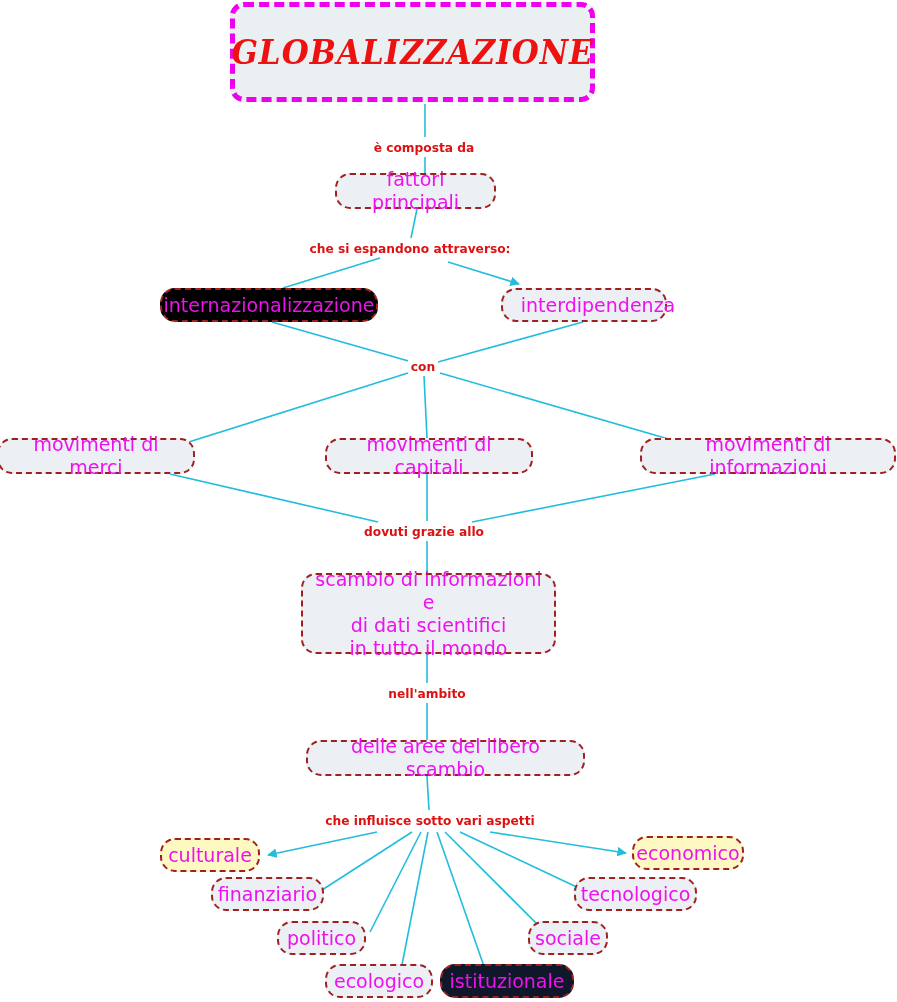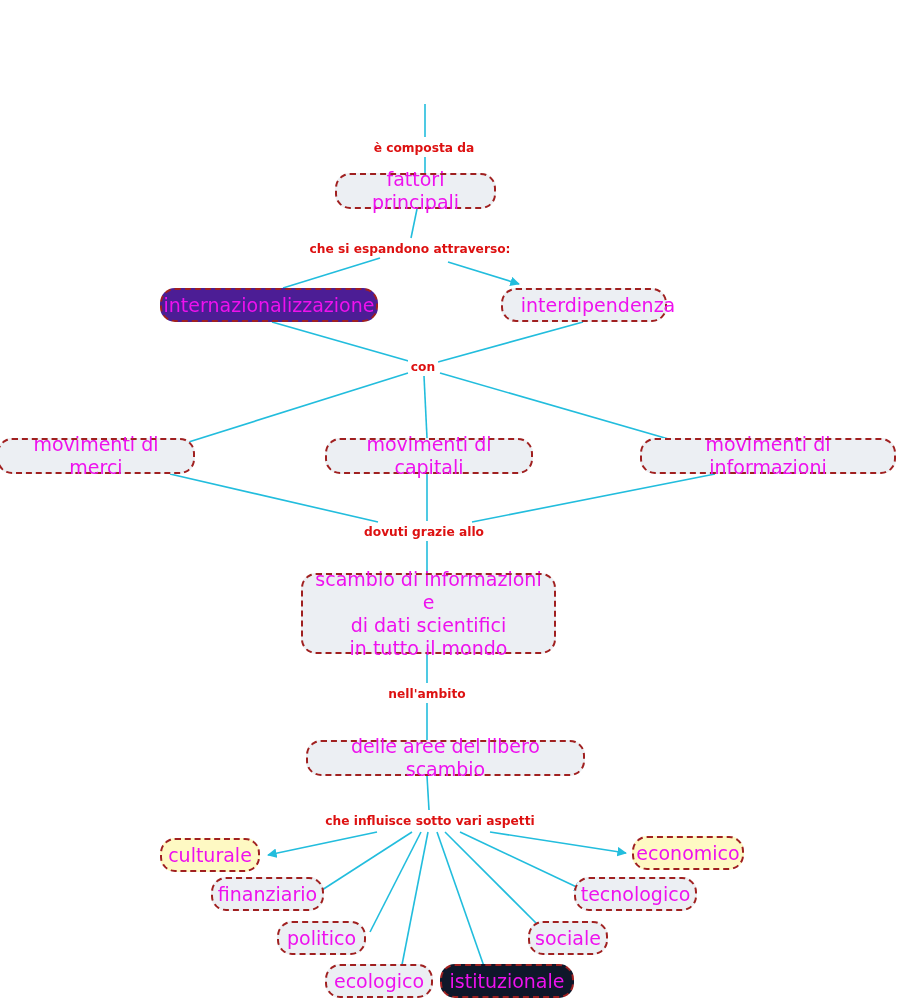--- a/index.html
+++ b/index.html
@@ -116,26 +116,29 @@
         <line x1="412" y1="832" x2="322" y2="890" stroke="#22bddd" stroke-width="1.6"></line>
         <line x1="421" y1="832" x2="370" y2="932" stroke="#22bddd" stroke-width="1.6"></line>
         <line x1="428" y1="832" x2="400" y2="975" stroke="#22bddd" stroke-width="1.6"></line>
         <line x1="437" y1="832" x2="487" y2="975" stroke="#22bddd" stroke-width="1.6"></line>
         <line x1="445" y1="832" x2="545" y2="932" stroke="#22bddd" stroke-width="1.6"></line>
         <line x1="460" y1="832" x2="583" y2="890" stroke="#22bddd" stroke-width="1.6" marker-end="url(#arrow)"></line>
         <line x1="490" y1="832" x2="626" y2="853" stroke="#22bddd" stroke-width="1.6" marker-end="url(#arrow)"></line>
       </g>
   </svg>
 
+  <div class="root-node" style="left: 230px; top: 2px; width: 365px; height: 100px; background: rgb(234, 240, 242); border-color: rgb(238, 0, 238);">
+    <span class="root-label" style="color: rgb(238, 17, 17);">GLOBALIZZAZIONE</span>
+  </div>
 
   <div id="node-layer">
       <div class="node" style="left: 335px; top: 173px; width: 161px; height: 36px; background: rgb(236, 239, 243); border-color: rgb(160, 32, 32);">
         <span class="node-label" style="color: rgb(238, 17, 238);">fattori principali</span>
       </div>
-      <div class="node" style="left: 160px; top: 288px; width: 218px; height: 34px; background: #4c1d95; border-color: rgb(160, 32, 32);">
+      <div class="node" style="left: 160px; top: 288px; width: 218px; height: 34px; background: #000000; border-color: rgb(160, 32, 32);">
         <span class="node-label" style="color: rgb(238, 17, 238);">internazionalizzazione</span>
       </div>
       <div class="node" style="left: 501px; top: 288px; width: 166px; height: 34px; background: rgb(236, 239, 243); border-color: rgb(160, 32, 32);">
         <span class="node-label" style="color: rgb(238, 17, 238); margin-left: 28px;">interdipendenza</span>
       </div>
       <div class="node" style="left: -3px; top: 438px; width: 198px; height: 36px; background: rgb(236, 239, 243); border-color: rgb(160, 32, 32);">
         <span class="node-label" style="color: rgb(238, 17, 238);">movimenti di merci</span>
       </div>
       <div class="node" style="left: 325px; top: 438px; width: 208px; height: 36px; background: rgb(236, 239, 243); border-color: rgb(160, 32, 32);">
         <span class="node-label" style="color: rgb(238, 17, 238);">movimenti di capitali</span>

